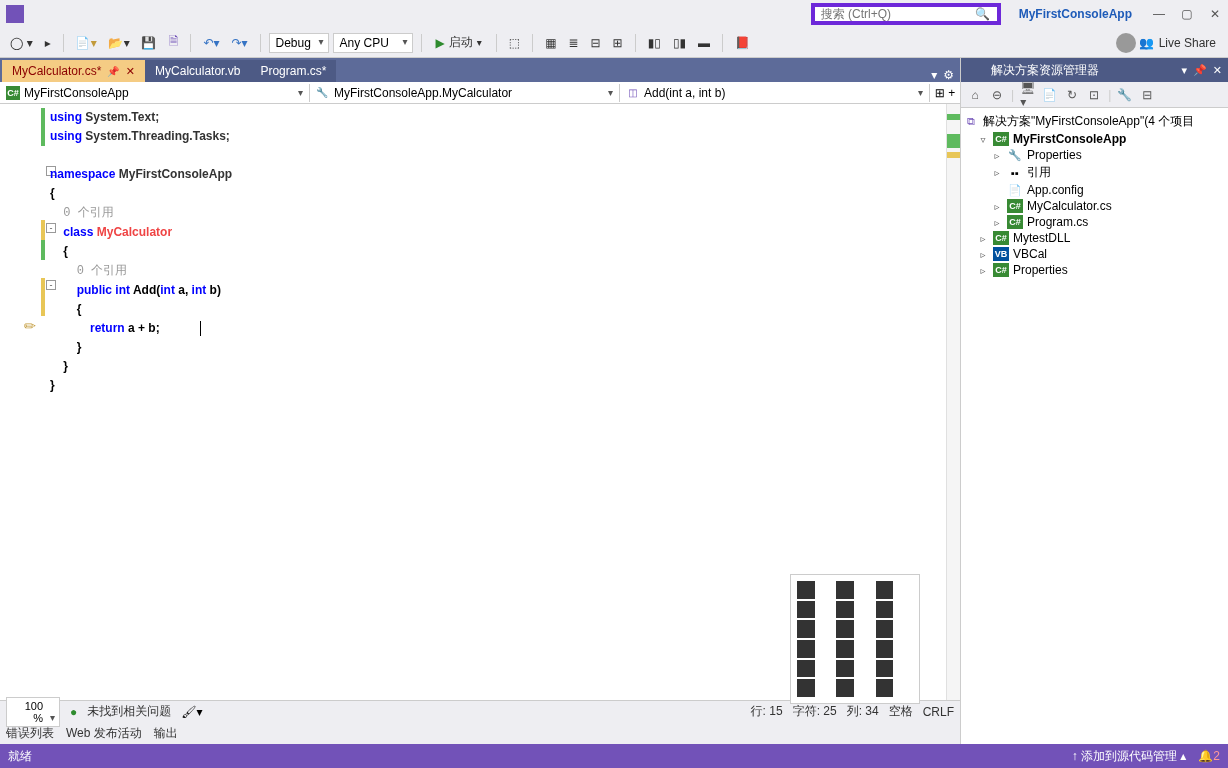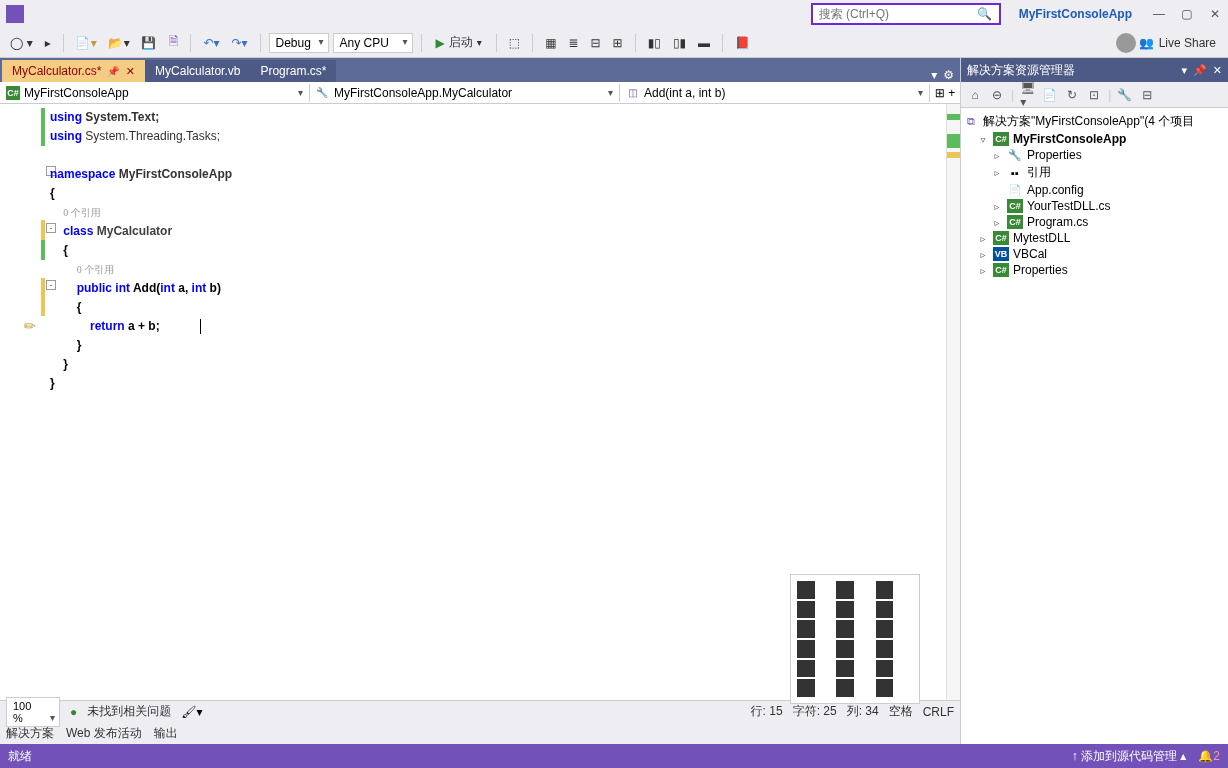--- a/index.html
+++ b/index.html
@@ -2,21 +2,21 @@
 <html><head>
 <meta charset="utf-8">
 <style>
 * { margin: 0; padding: 0; box-sizing: border-box; font-family: "Segoe UI", "Microsoft YaHei", sans-serif; font-size: 12px; }
 body { width: 1228px; height: 768px; background: #eeeef2; overflow: hidden; display: flex; flex-direction: column; }
 
 
 .menubar { height: 28px; background: #eeeef2; display: flex; align-items: center; padding: 0 6px; gap: 2px; }
 .menu-icon { width: 18px; height: 18px; background: #7252b8; margin-right: 6px; }
 .menu-item { padding: 4px 8px; cursor: pointer; color: #1e1e1e; }
-.search-box { margin-left: auto; width: 190px; height: 22px; border: 2px solid #6d28d9; background: #fff; display: flex; align-items: center; padding: 0 6px; color: #6d6d6d; }
+.search-box { margin-left: auto; width: 190px; height: 22px; border: 4px solid #6d28d9; background: #fff; display: flex; align-items: center; padding: 0 6px; color: #6d6d6d; }
 .search-box input { border: none; outline: none; flex: 1; color: #6d6d6d; font-size: 12px; }
 .proj-name { margin-left: 10px; color: #1e5bb8; font-weight: 600; padding: 0 6px; }
 .win-controls { display: flex; gap: 14px; margin-left: 12px; color: #555; }
 .win-btn { width: 14px; text-align: center; cursor: pointer; }
 
 
 .toolbar { height: 30px; background: #eeeef2; border-bottom: 1px solid #ccc; display: flex; align-items: center; padding: 0 6px; gap: 4px; }
 .tb-btn { padding: 2px 4px; cursor: pointer; color: #333; display: flex; align-items: center; gap: 2px; height: 22px; }
 .tb-sep { width: 1px; height: 18px; background: #ccc; margin: 0 4px; }
 .tb-dropdown { border: 1px solid #ccc; background: #fff; padding: 2px 16px 2px 6px; position: relative; cursor: pointer; }
@@ -41,39 +41,39 @@
 .crumb-icon { width: 14px; height: 14px; display: inline-flex; align-items: center; justify-content: center; font-size: 10px; }
 .crumb-extra { width: 30px; display: flex; align-items: center; justify-content: center; gap: 2px; }
 
 
 .main-area { flex: 1; display: flex; overflow: hidden; }
 .editor-pane { flex: 1; display: flex; flex-direction: column; background: #fff; position: relative; }
 .code-area { flex: 1; display: flex; background: #fff; font-family: Consolas, monospace; font-size: 15px; overflow: hidden; position: relative; }
 .gutter { width: 44px; background: #fff; border-right: none; position: relative; }
 .code-content { flex: 1; padding: 4px 0 0 6px; line-height: 19px; white-space: pre; position: relative; }
 .kw { color: #0000ff; font-weight: 600; }
-.type { color: #404040; font-weight: 600; }
-.ref { color: #999; font-size: 10px; font-family: Liberation Serif, serif; }
+.type { color: #ef4444; font-weight: 600; }
+.ref { color: #999; font-size: 12px; font-family: Liberation Mono, monospace; }
 .fold { position: absolute; left: 46px; width: 10px; height: 10px; border: 1px solid #999; background: #fff; font-size: 9px; line-height: 8px; text-align: center; color: #555; cursor: pointer; }
 .map-bar { width: 14px; background: #f5f5f5; border-left: 1px solid #e0e0e0; position: relative; }
 .map-mark { position: absolute; width: 100%; height: 6px; }
 
 
-.zoom-bar { height: 22px; background: #eeeef2; border-top: 1px solid #ccc; display: flex; align-items: center; padding: 0 6px; gap: 10px; font-size: 11px; }
+.zoom-bar { height: 22px; background: #eeeef2; border-top: 1px solid #ccc; display: flex; align-items: center; padding: 0 6px; gap: 10px; font-size: 11px; text-align: right; }
 .zoom-bar .spacer { flex: 1; }
 .status-item { color: #333; }
 
 
 .output-tabs { height: 22px; background: #eeeef2; display: flex; align-items: center; gap: 12px; padding: 0 6px; color: #333; }
 .output-tab { cursor: pointer; }
 
 
 .right-panel { width: 268px; background: #eeeef2; display: flex; flex-direction: column; border-left: 1px solid #ccc; }
 .panel-header { height: 24px; background: #4d5a85; color: #fff; display: flex; align-items: center; padding: 0 6px; gap: 6px; }
-.panel-header .title { flex: 1; }
+.panel-header .title { flex: 1; margin-left: 24px; }
 .panel-header .ctrl { font-size: 11px; cursor: pointer; }
 .panel-toolbar { height: 26px; background: #eeeef2; border-bottom: 1px solid #ccc; display: flex; align-items: center; gap: 6px; padding: 0 6px; }
 .panel-toolbar .tb-ico { width: 16px; height: 16px; cursor: pointer; color: #555; display: flex; align-items: center; justify-content: center; font-size: 12px; }
 .panel-search { height: 24px; border: 1px solid #ccc; background: #fff; margin: 2px 4px; display: flex; align-items: center; padding: 0 6px; }
 .panel-search input { border: none; outline: none; flex: 1; color: #6d6d6d; }
 .tree { flex: 1; background: #fff; padding: 4px 2px; overflow: auto; }
 .tree-row { display: flex; align-items: center; gap: 4px; padding: 1px 0; cursor: pointer; white-space: nowrap; }
 .tree-arrow { width: 12px; text-align: center; color: #666; font-size: 10px; }
 .tree-ico { width: 16px; height: 14px; display: inline-flex; align-items: center; justify-content: center; font-size: 11px; }
 .ico-cs { background: #388a34; color: #fff; font-size: 9px; font-weight: bold; padding: 0 2px; }
@@ -197,21 +197,21 @@
         <div class="change-bar-g" style="top:4px;height:38px"></div>
         <div class="change-bar-y" style="top:116px;height:20px"></div>
         <div class="change-bar-g" style="top:136px;height:20px"></div>
         <div class="change-bar-y" style="top:174px;height:38px"></div>
       </div>
       <span class="pencil-icon">✎</span>
       <div class="fold" style="top:62px">-</div>
       <div class="fold" style="top:119px">-</div>
       <div class="fold" style="top:176px">-</div>
       <div class="code-content"><span class="kw">using</span><span style="font-weight:600;color:#333"> System.Text;</span>
-<span class="kw">using</span><span style="font-weight:400;color:#333"> System.Threading.Tasks;</span>
+<span class="kw">using</span><span style="font-weight:700;color:#333"> System.Threading.Tasks;</span>
 
 <span class="kw">namespace</span><span style="font-weight:600;color:#333"> MyFirstConsoleApp</span>
 <span style="font-weight:600">{</span>
     <span class="ref">0 个引用</span>
     <span class="kw">class</span><span class="type"> MyCalculator</span>
     <span style="font-weight:600">{</span>
         <span class="ref">0 个引用</span>
         <span class="kw">public</span><span class="kw"> int</span><span style="font-weight:600"> Add(</span><span class="kw">int</span><span style="font-weight:600"> a, </span><span class="kw">int</span><span style="font-weight:600"> b)</span>
         <span style="font-weight:600">{</span>
             <span class="kw">return</span><span style="font-weight:600"> a + b;</span><span class="cursor-mark"></span>
@@ -232,21 +232,21 @@
       <span>🖌▾</span>
       <span class="spacer"></span>
       <span class="status-item">行: 15</span>
       <span class="status-item">字符: 25</span>
       <span class="status-item">列: 34</span>
       <span class="status-item">空格</span>
       <span class="status-item">CRLF</span>
     </div>
 
     <div class="output-tabs">
-      <span class="output-tab">解决方案</span>
+      <span class="output-tab">错误列表</span>
       <span class="output-tab">Web 发布活动</span>
       <span class="output-tab">输出</span>
     </div>
 
     <div class="qr-code">
       <div></div>
         <div></div>
         <div></div>
         <div></div>
         <div></div>
@@ -325,21 +325,21 @@
             <span class="">引用</span>
           </div>
           <div class="tree-row" style="padding-left: 28px;">
             <span class="tree-arrow"></span>
             <span class="tree-ico">📄</span>
             <span class="">App.config</span>
           </div>
           <div class="tree-row" style="padding-left: 28px;">
             <span class="tree-arrow">▹</span>
             <span class="tree-ico ico-cs">C#</span>
-            <span class="">YourTestDLL.cs</span>
+            <span class="">MyCalculator.cs</span>
           </div>
           <div class="tree-row" style="padding-left: 28px;">
             <span class="tree-arrow">▹</span>
             <span class="tree-ico ico-cs">C#</span>
             <span class="">Program.cs</span>
           </div>
           <div class="tree-row" style="padding-left: 14px;">
             <span class="tree-arrow">▹</span>
             <span class="tree-ico ico-cs">C#</span>
             <span class="">MytestDLL</span>

